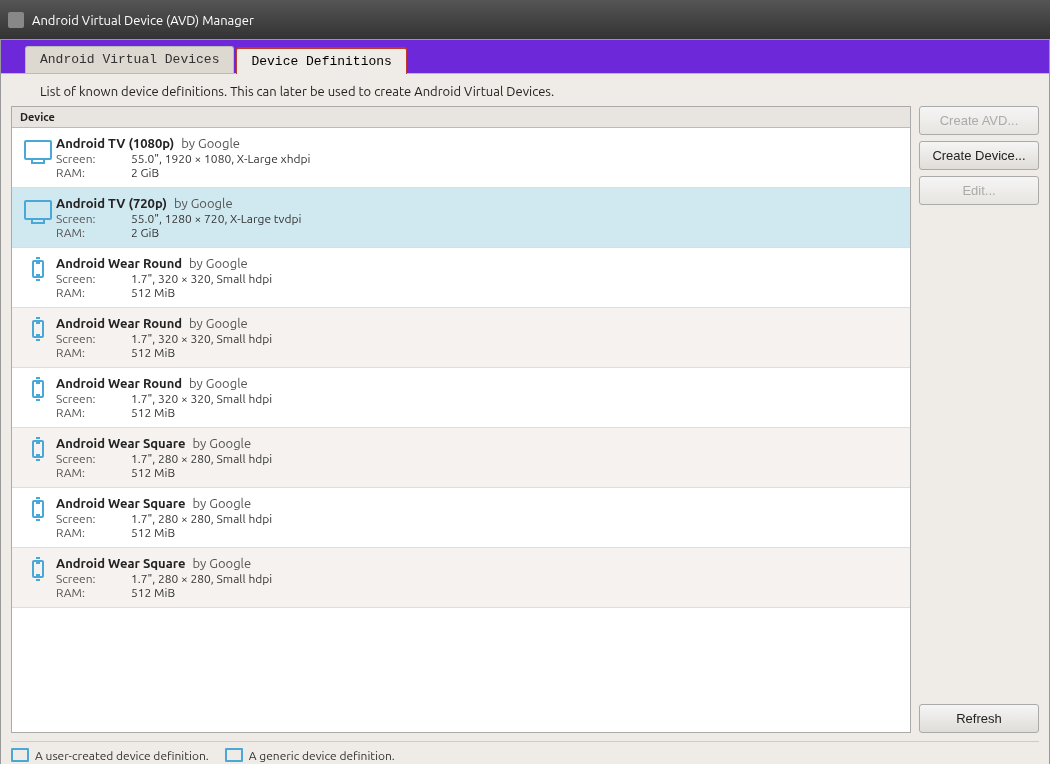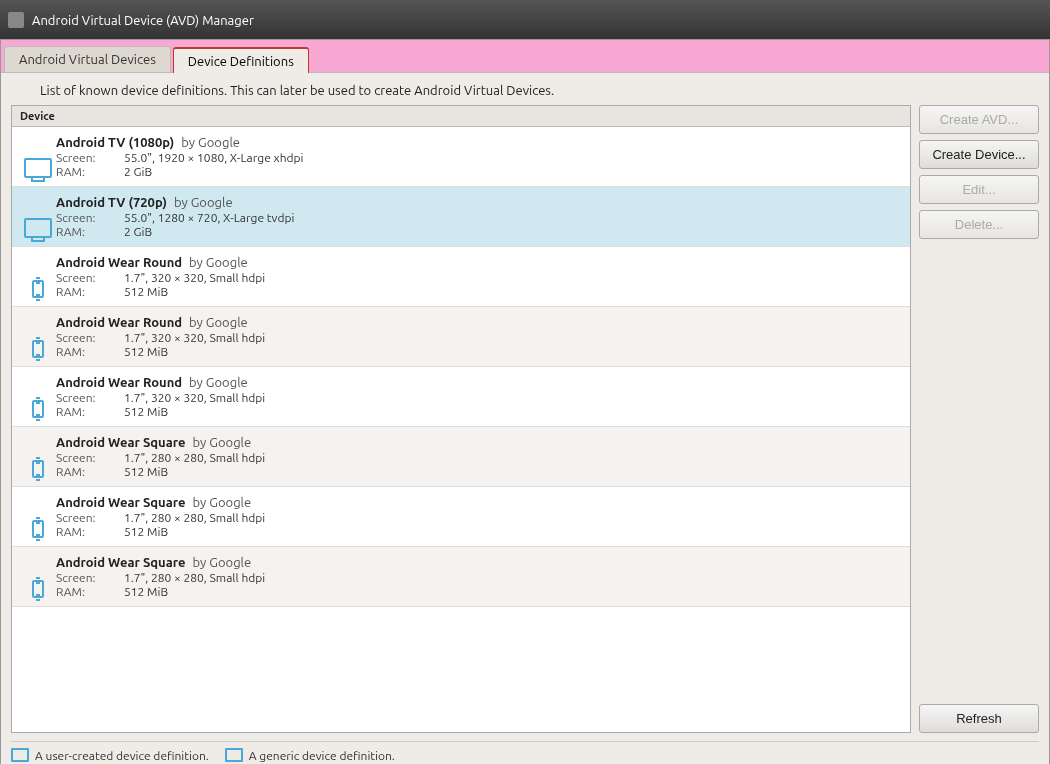--- a/index.html
+++ b/index.html
@@ -38,23 +38,24 @@
       border: 1px solid #999;
       background: #efebe6;
       height: calc(764px - 28px);
       display: flex;
       flex-direction: column;
     }
 
     
     .tab-bar {
       display: flex;
-      padding: 6px 8px 0 3px;
-      background: #f9a8d4;
+      padding: 6px 8px 0 24px;
+      background: #6d28d9;
       border-bottom: 1px solid #bbb;
+      font-family: Liberation Mono, monospace;
     }
     .tab {
       padding: 5px 14px;
       border: 1px solid #bbb;
       border-bottom: none;
       background: #ddd8d0;
       color: #333;
       cursor: pointer;
       font-size: 13px;
       margin-right: 2px;
@@ -122,21 +123,21 @@
     .device-list-scroll::-webkit-scrollbar-track {
       background: #e0dbd5;
     }
     .device-list-scroll::-webkit-scrollbar-thumb {
       background: #e74c3c;
       border: 1px solid #c0392b;
     }
 
     .device-item {
       display: flex;
-      align-items: flex-end;
+      align-items: flex-start;
       padding: 8px 8px;
       border-bottom: 1px solid #ddd;
       cursor: pointer;
     }
     .device-item:nth-child(even) {
       background: #f5f2ef;
     }
     .device-item:nth-child(odd) {
       background: #fff;
     }
@@ -221,21 +222,21 @@
     .device-maker {
       font-weight: normal;
       font-size: 13px;
       color: #555;
       display: inline;
       margin-left: 4px;
     }
     .device-detail {
       display: grid;
       grid-template-columns: 60px auto;
-      gap: 1px 8px;
+      gap: 1px 15px;
       margin-top: 2px;
       font-size: 12px;
       color: #333;
     }
     .detail-label {
       color: #555;
     }
 
     
     .sidebar-buttons {
@@ -443,21 +444,20 @@
       </div>
     </div>
   </div>
           </div>
       </div>
 
       <div class="sidebar-buttons">
         <button class="btn disabled" disabled="">Create AVD...</button>
         <button class="btn">Create Device...</button>
         <button class="btn disabled" disabled="">Edit...</button>
-        <button class="btn disabled" disabled="">Delete...</button>
         <div class="sidebar-spacer"></div>
         <button class="btn">Refresh</button>
       </div>
     </div>
 
     <div class="footer">
       <div class="legend-item">
         <span class="legend-icon-user"></span>
         <span>A user-created device definition.</span>
       </div>

